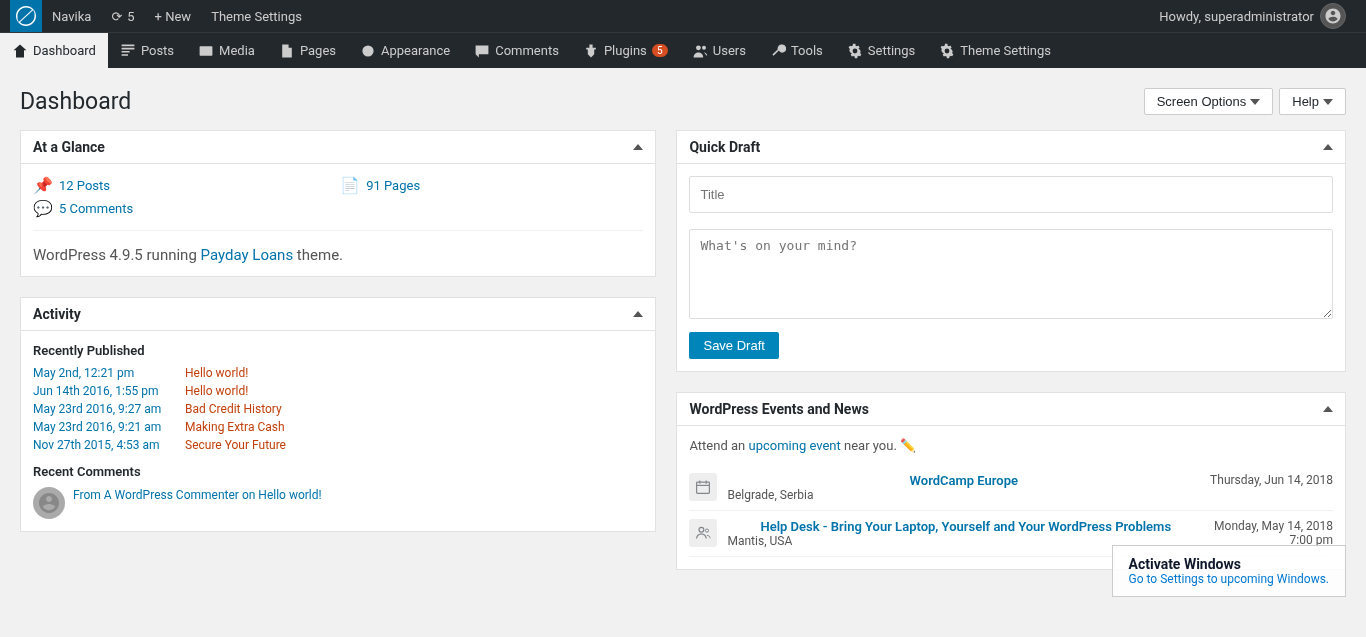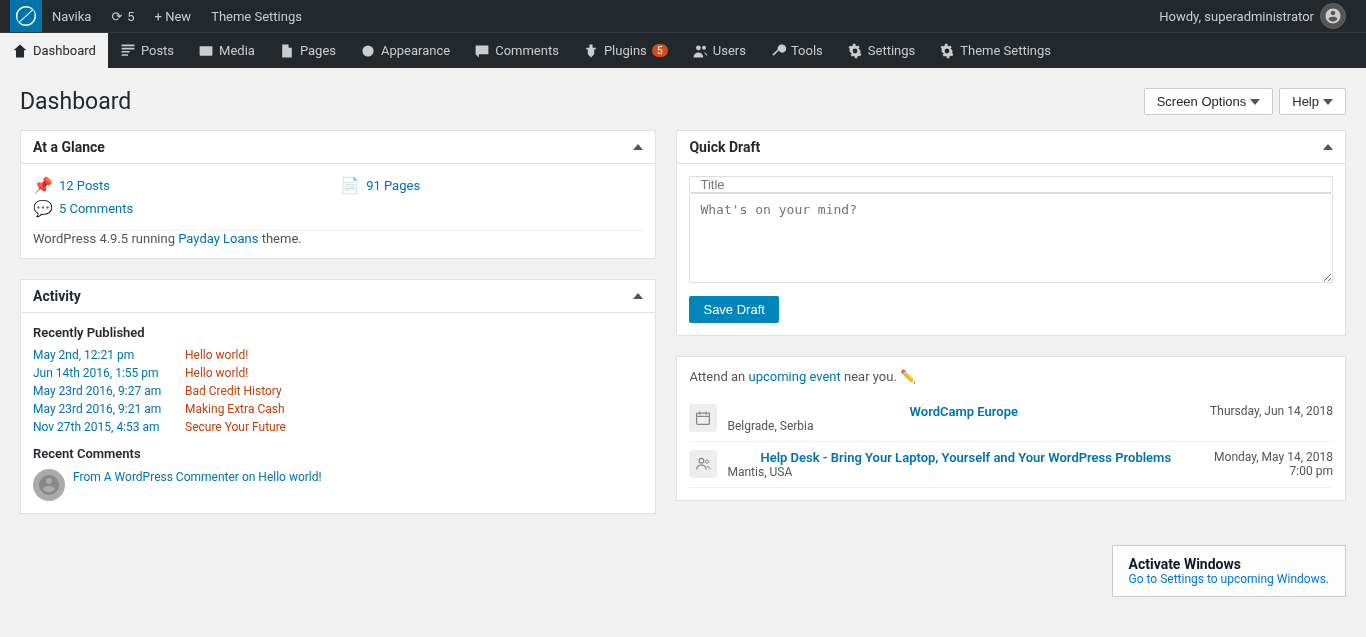--- a/index.html
+++ b/index.html
@@ -81,39 +81,39 @@
       padding: 8px 12px; border-bottom: 1px solid #e1e1e1; background: #fff;
       cursor: pointer;
     }
     .metabox-title { font-size: 14px; font-weight: 700; color: #23282d; }
     .metabox-content { padding: 12px; }
 
     
     .glance-grid { display: grid; grid-template-columns: 1fr 1fr; gap: 4px; margin-bottom: 12px; }
     .glance-item { display: flex; align-items: center; gap: 6px; color: #0073aa; font-size: 13px; cursor: pointer; }
     .glance-icon { color: #82878c; font-size: 16px; }
-    .glance-wp-info { color: #555; font-size: 13px; padding-top: 0; border-top: 1px solid #f1f1f1; }
+    .glance-wp-info { color: #555; font-size: 15px; padding-top: 15px; border-top: 1px solid #f1f1f1; }
     .glance-wp-info a { color: #0073aa; text-decoration: none; }
 
     
     .activity-section-title { font-size: 13px; font-weight: 600; color: #23282d; margin-bottom: 8px; }
     .activity-row { display: flex; gap: 12px; margin-bottom: 4px; }
     .activity-date { color: #0073aa; font-size: 12px; min-width: 140px; cursor: pointer; }
     .activity-link { color: #c2410c; font-size: 12px; cursor: pointer; }
     .section-divider { margin: 12px 0 8px; font-size: 13px; font-weight: 600; color: #23282d; }
 
     
     .comment-row { display: flex; gap: 8px; align-items: flex-start; }
     .comment-avatar { width: 32px; height: 32px; border-radius: 50%; background: #aaa; flex-shrink: 0; display: flex; align-items: center; justify-content: center; overflow: hidden; }
     .comment-text { font-size: 12px; color: #0073aa; cursor: pointer; }
 
     
     .quick-draft-input {
-      width: 100%; border: 1px solid #ddd; padding: 0 10px; font-size: 13px;
-      margin-bottom: 0; border-radius: 2px; outline: none; color: #555;
+      width: 100%; border: 1px solid #ddd; padding: 10px 10px; font-size: 13px;
+      margin-bottom: 16px; border-radius: 2px; outline: none; color: #555;
     }
     .quick-draft-textarea {
       width: 100%; border: 1px solid #ddd; padding: 8px 10px; font-size: 13px;
       min-height: 90px; resize: vertical; margin-bottom: 10px; border-radius: 2px;
       outline: none; color: #555;
     }
     .save-draft-btn {
       background: #0085ba; color: #fff; border: none; padding: 6px 14px;
       font-size: 13px; cursor: pointer; border-radius: 2px;
     }
@@ -354,20 +354,24 @@
           <span class="triangle-up"></span>
         </div>
         <div class="metabox-content">
           <input type="text" class="quick-draft-input" placeholder="Title" style="">
           <textarea class="quick-draft-textarea" placeholder="What's on your mind?" style=""></textarea>
           <button class="save-draft-btn">Save Draft</button>
         </div>
       </div>
 
       <div class="metabox">
+        <div class="metabox-header">
+          <h2 class="metabox-title">WordPress Events and News</h2>
+          <span class="triangle-up"></span>
+        </div>
         <div class="metabox-content">
           <p class="events-intro">
             <span>Attend an</span>
             <a>upcoming event</a>
             <span>near you.</span>
             <span class="edit-icon"> ✏️</span>
           </p>
 
           <div class="event-row">
             <div class="event-icon">

